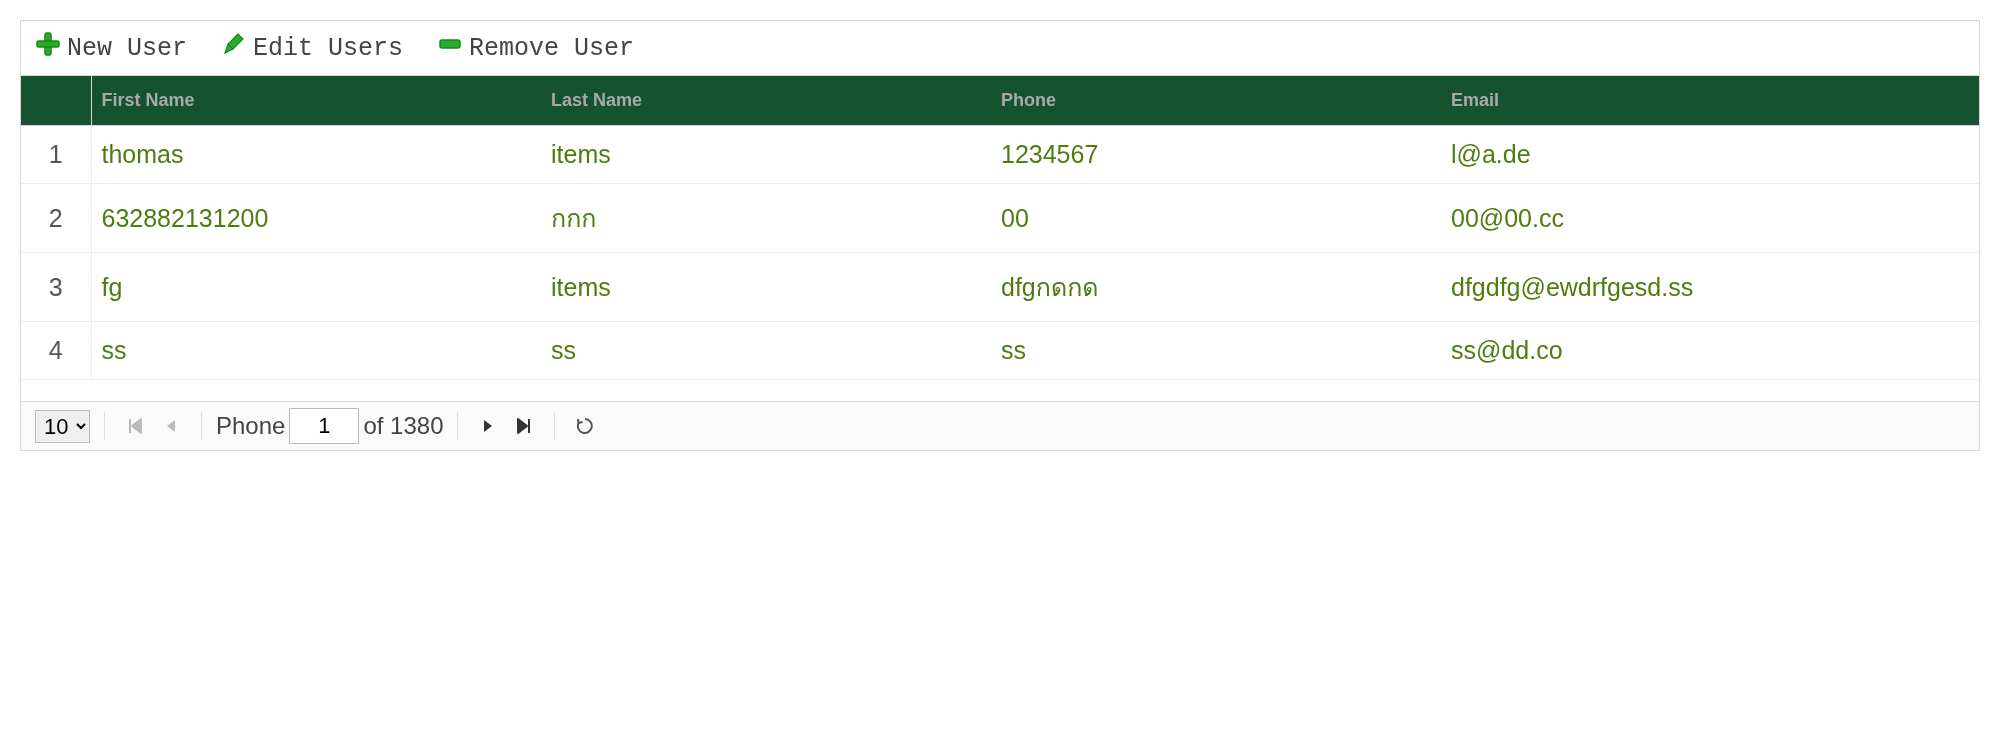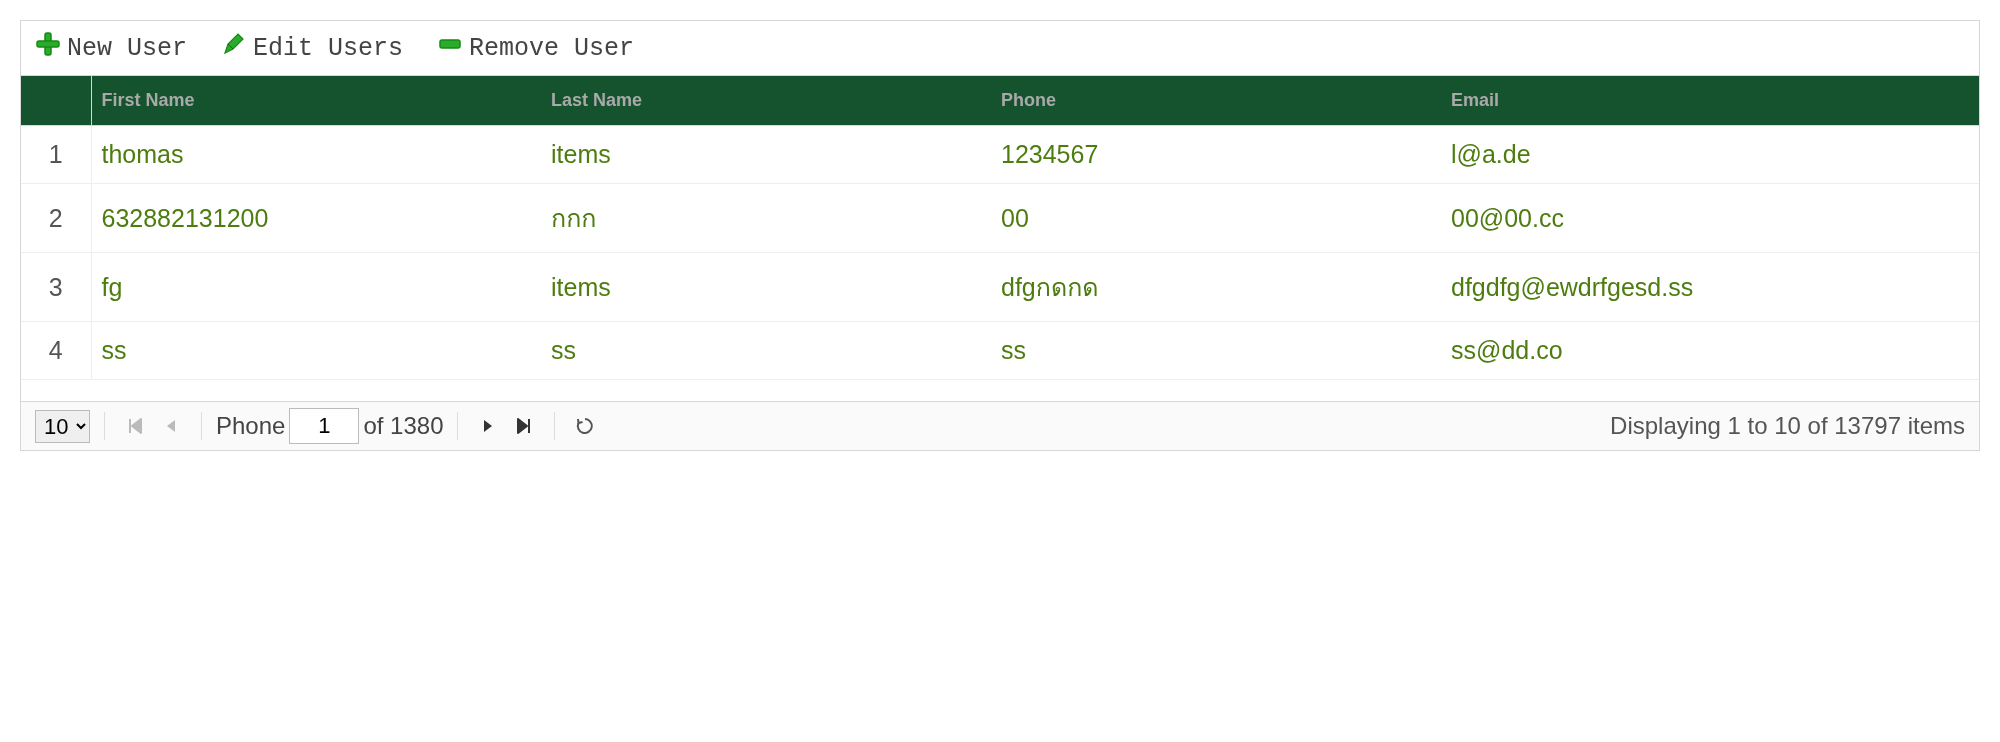--- a/index.html
+++ b/index.html
@@ -240,16 +240,15 @@
       </svg>
     </span>
     <div class="sep"></div>
     <span class="pager-btn">
       <svg width="20" height="20" viewBox="0 0 20 20">
         <path d="M10 3 A7 7 0 1 1 3.5 7" fill="none" stroke="#555" stroke-width="2"></path>
         <path d="M3 3 L3.5 7 L7.5 6" fill="none" stroke="#555" stroke-width="2"></path>
       </svg>
     </span>
     <div class="spacer"></div>
-    <span class="display-msg">Displaying 1 to 10 of 13797 items</span>
   </div>
 
 </div>
 
 </body></html>

